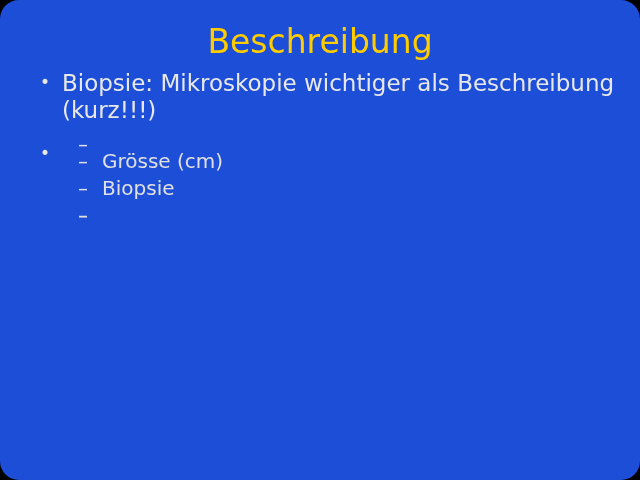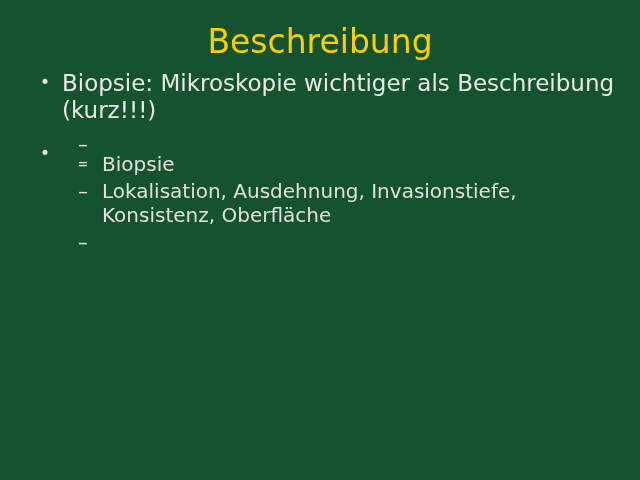--- a/index.html
+++ b/index.html
@@ -10,23 +10,24 @@
     width: 640px;
     height: 480px;
     background: #000;
     font-family: "DejaVu Sans", sans-serif;
     overflow: hidden;
   }
   .slide {
     position: relative;
     width: 640px;
     height: 480px;
-    background: #14532d;
+    background: #1d4ed8;
     box-sizing: border-box;
     overflow: hidden;
+    border-radius: 19px;
   }
   .slide-title {
     color: #ffcc00;
     font-size: 33px;
     text-align: center;
     line-height: 1.1;
     padding-top: 24px;
     font-weight: normal;
     margin: 0;
   }
@@ -91,30 +92,30 @@
     <div class="spacer-sm"></div>
 
     <div class="lvl1">
       <span class="bullet">•</span>
     </div>
 
     <div class="spacer-sm"></div>
 
     <div class="lvl2">
       <span class="dash">–</span>
+      <span>Grösse (cm)</span>
     </div>
 
     <div class="lvl2">
       <span class="dash">–</span>
       <span>Biopsie</span>
     </div>
 
     <div class="lvl2">
       <span class="dash">–</span>
-      <span>Lokalisation, Ausdehnung, Invasionstiefe, Konsistenz, Oberfläche</span>
     </div>
 
     <div class="lvl2">
       <span class="dash">–</span>
     </div>
 
   </div>
 </div>
 
 </body></html>

